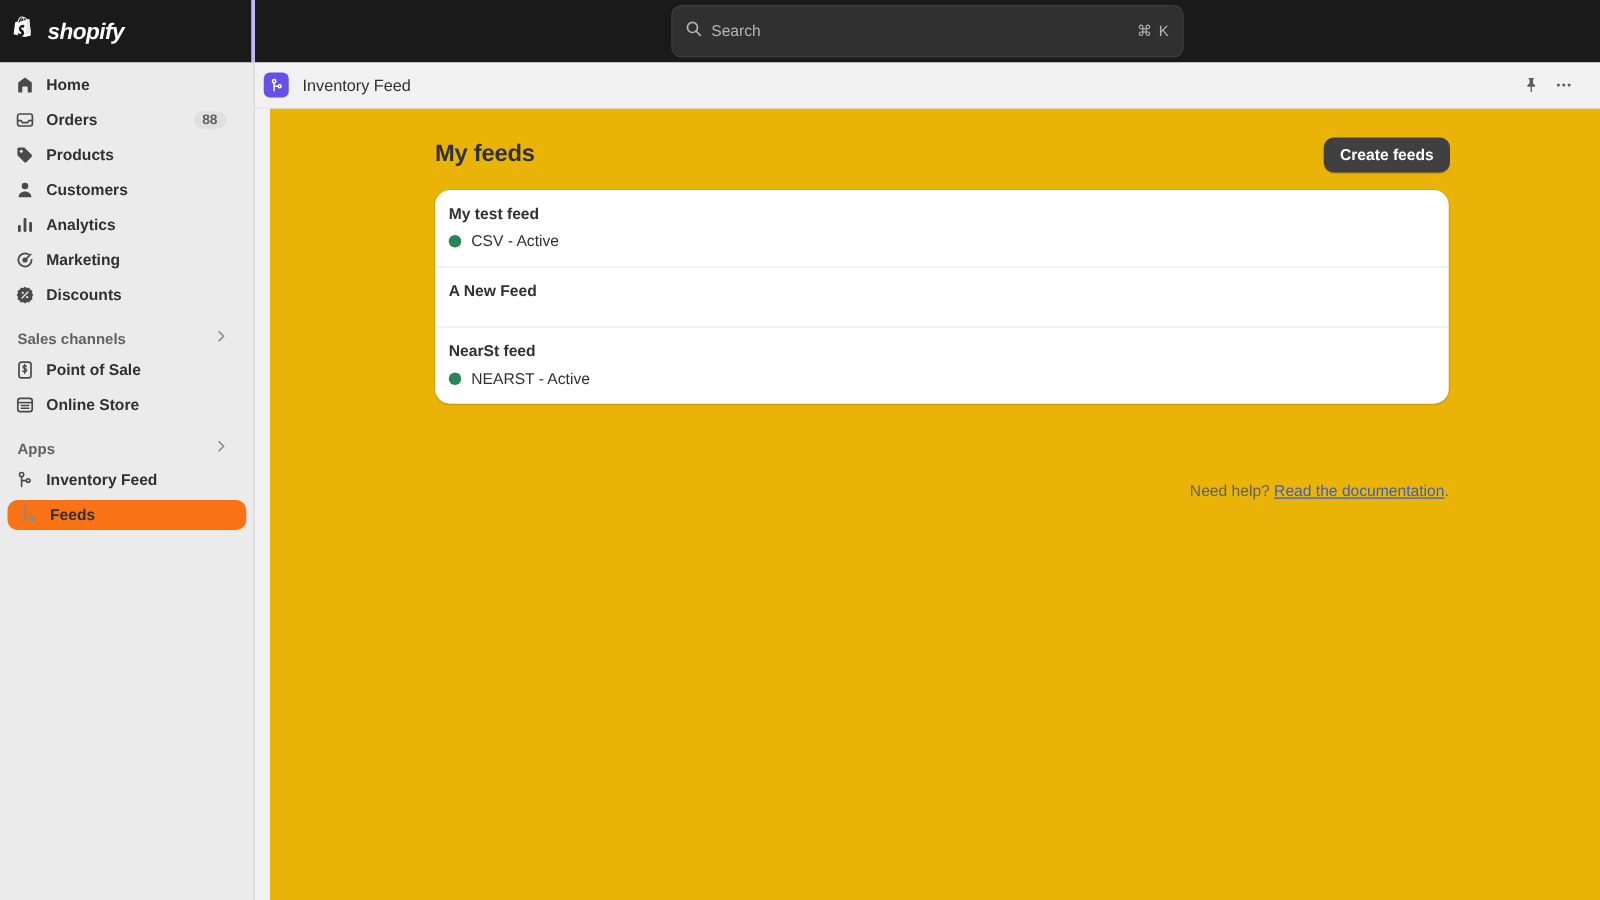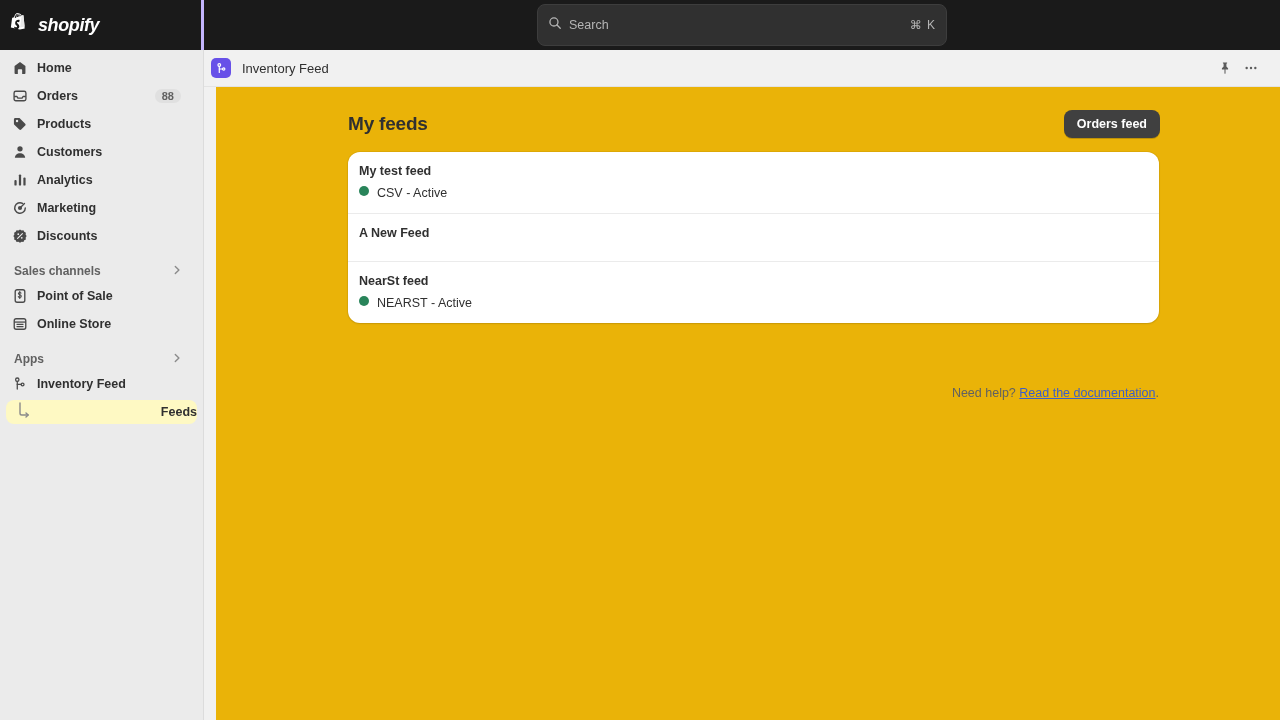--- a/index.html
+++ b/index.html
@@ -108,21 +108,21 @@
   .chev { width: 12px; height: 12px; margin-right: 14px; opacity:.75; }
   .subnav-item {
     height: 24px;
     margin: 2px 6px 0 6px;
     border-radius: 8px;
     display: flex; align-items: center;
     padding-left: 6px;
     gap: 6px;
     cursor: pointer;
   }
-  .subnav-item.selected { background: #fef9c3; text-align: right; }
+  .subnav-item.selected { background: #f97316; }
   .elbow { width: 22px; height: 20px; flex:none; display:block; }
 
   
   .appbar {
     position: absolute; top: 50px; left: 204px;
     width: 1076px; height: 37px;
     background: #f1f1f1;
     border-bottom: 1px solid #e3e3e3;
     display: flex; align-items: center;
     padding: 0 16px 0 7px;
@@ -190,21 +190,21 @@
     cursor: pointer;
   }
   .feed-row + .feed-row { border-top: 1px solid #ebebeb; }
   .feed-name {
     font-size: 12.5px;
     font-weight: bold;
     color: #303030;
     margin-bottom: 8px;
   }
   .feed-status {
-    display: flex; gap: 8px;
+    display: flex; align-items: center; gap: 8px;
   }
   .dot {
     width: 10px; height: 10px;
     border-radius: 50%;
     background: #29845a;
     flex: none;
   }
   .feed-status-text {
     font-size: 12.5px;
     color: #303030;
@@ -414,21 +414,21 @@
         <circle cx="10" cy="10" r="1.5" fill="#5c5c5c"></circle>
         <circle cx="15.4" cy="10" r="1.5" fill="#5c5c5c"></circle>
       </svg>
   </span>
 </div>
 
 <div class="main">
 
   <div class="page-head">
     <span class="page-title">My feeds</span>
-    <button class="primary-btn">Orders feed</button>
+    <button class="primary-btn">Create feeds</button>
   </div>
 
   <div class="card">
 
     <div class="feed-row">
       <div class="feed-name">My test feed</div>
       <div class="feed-status">
         <span class="dot"></span>
         <span class="feed-status-text">CSV - Active</span>
       </div>

